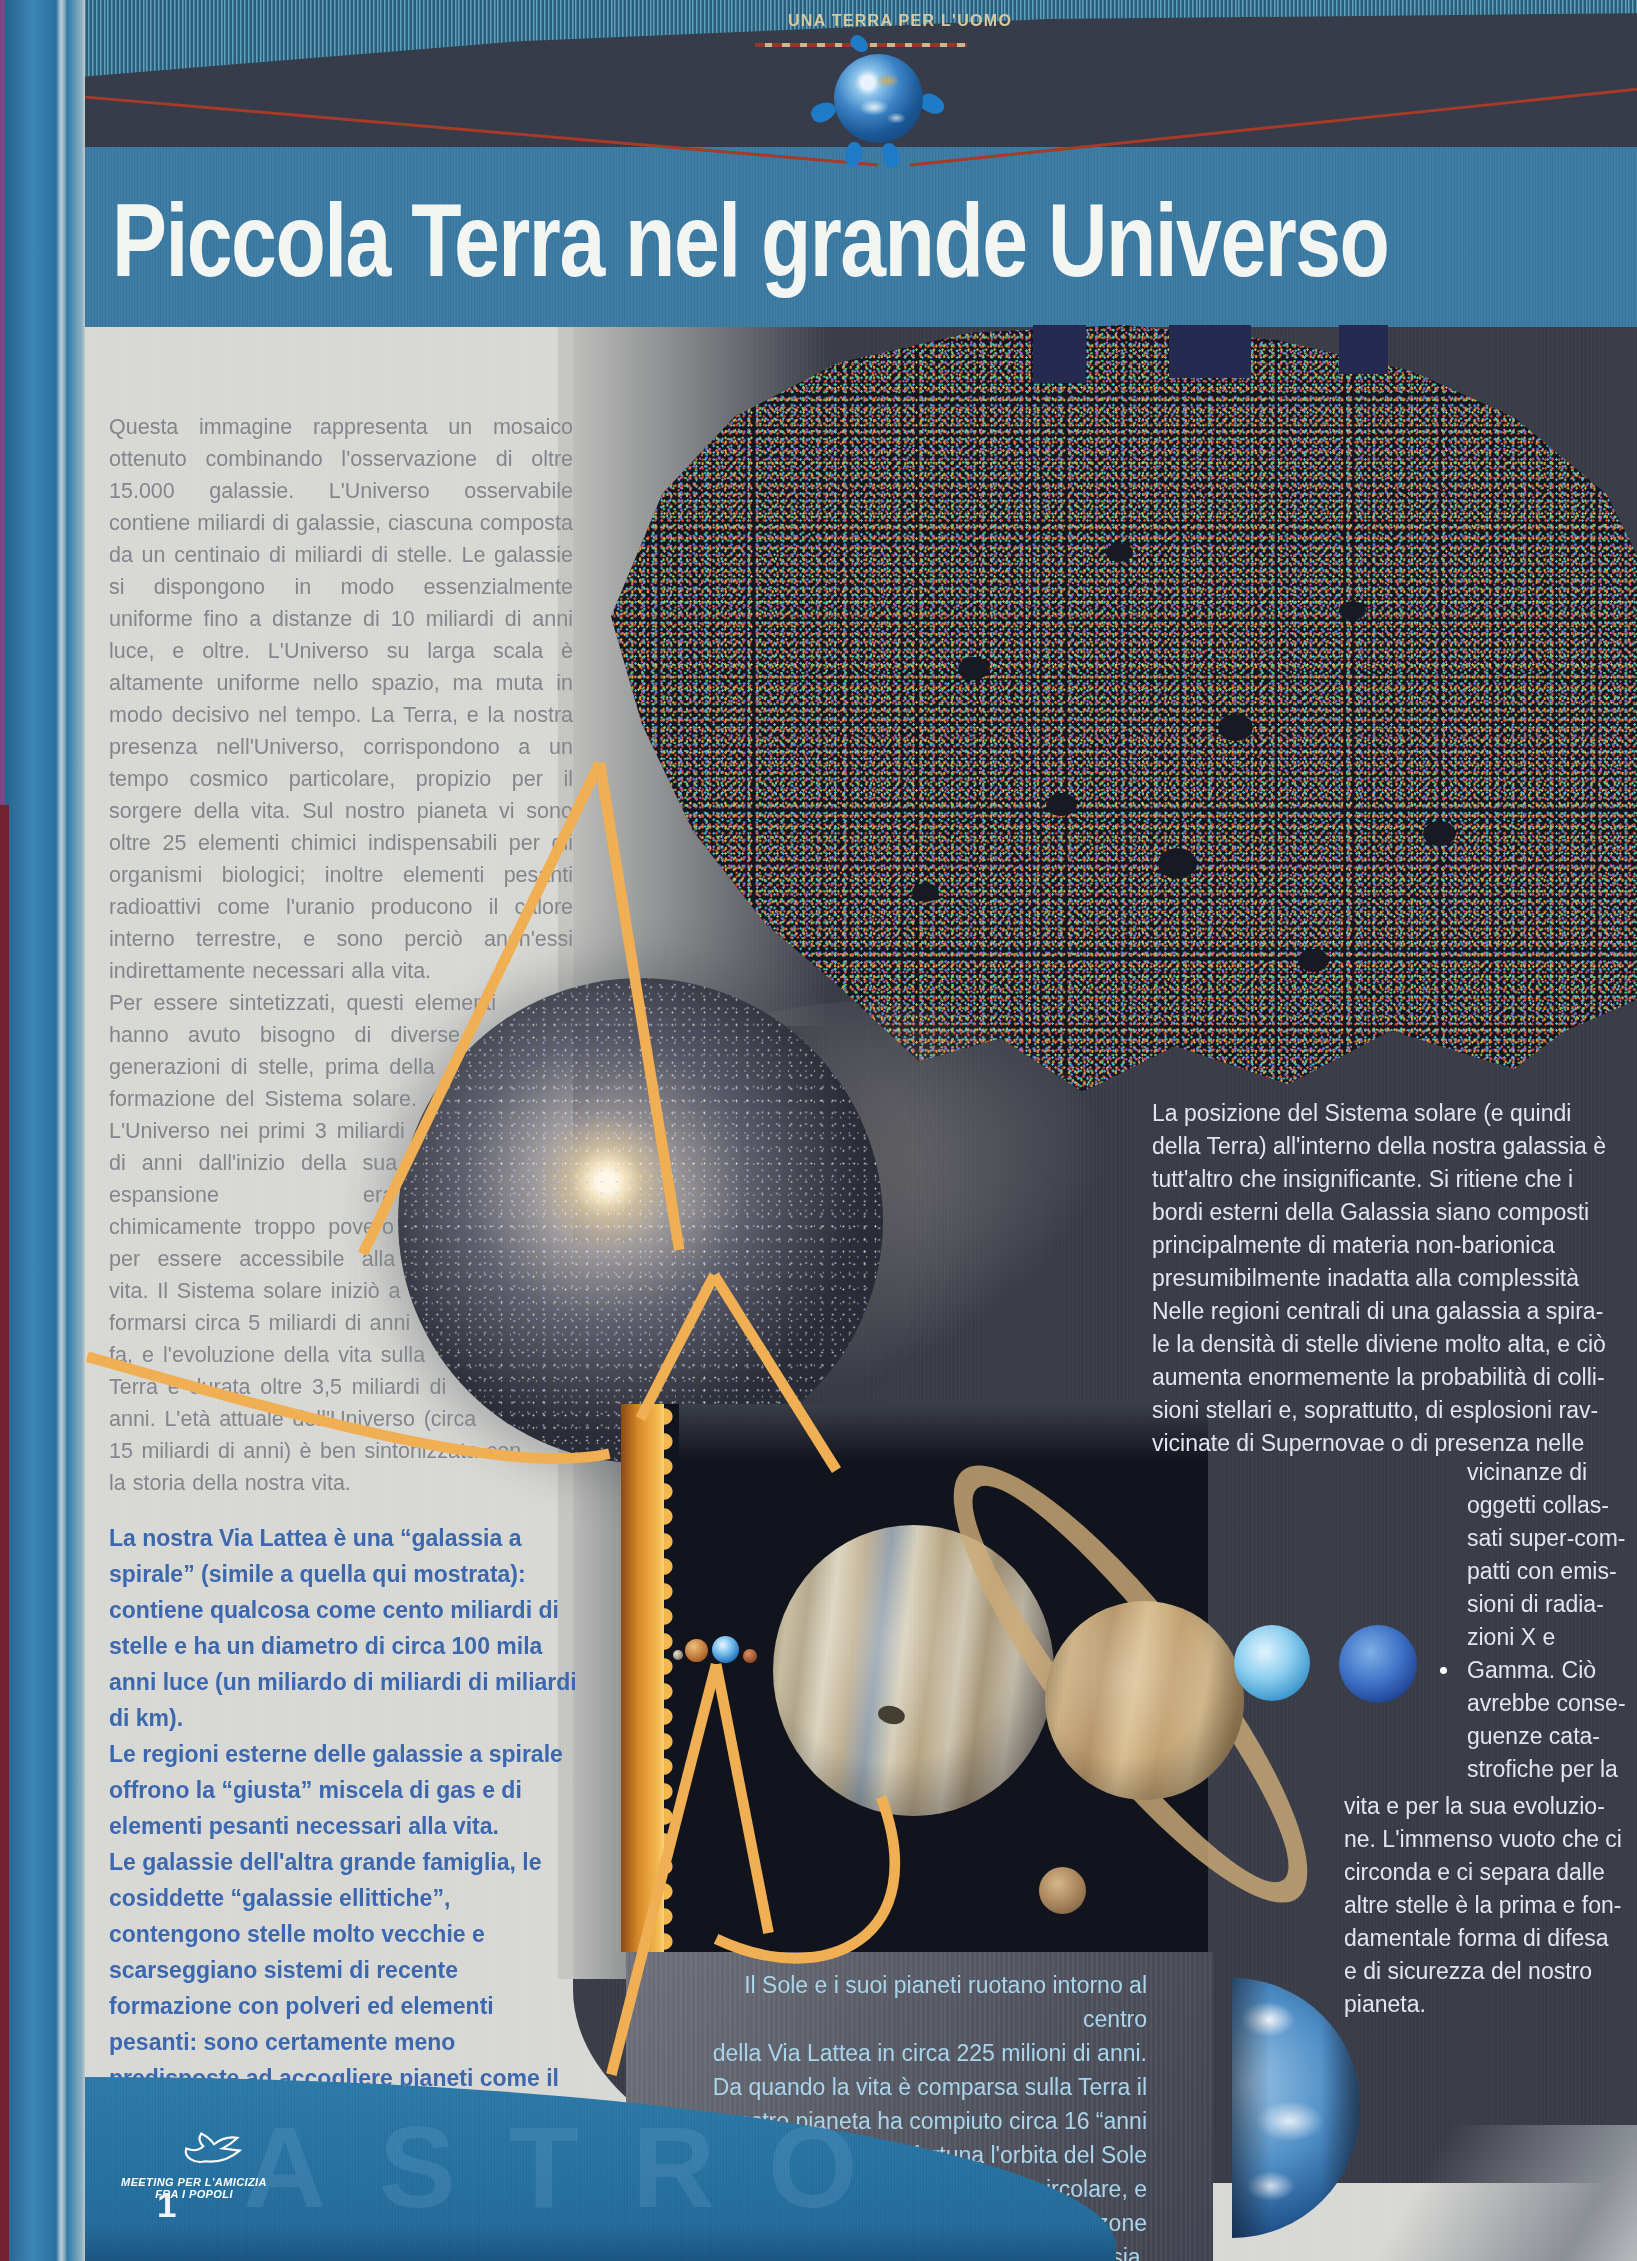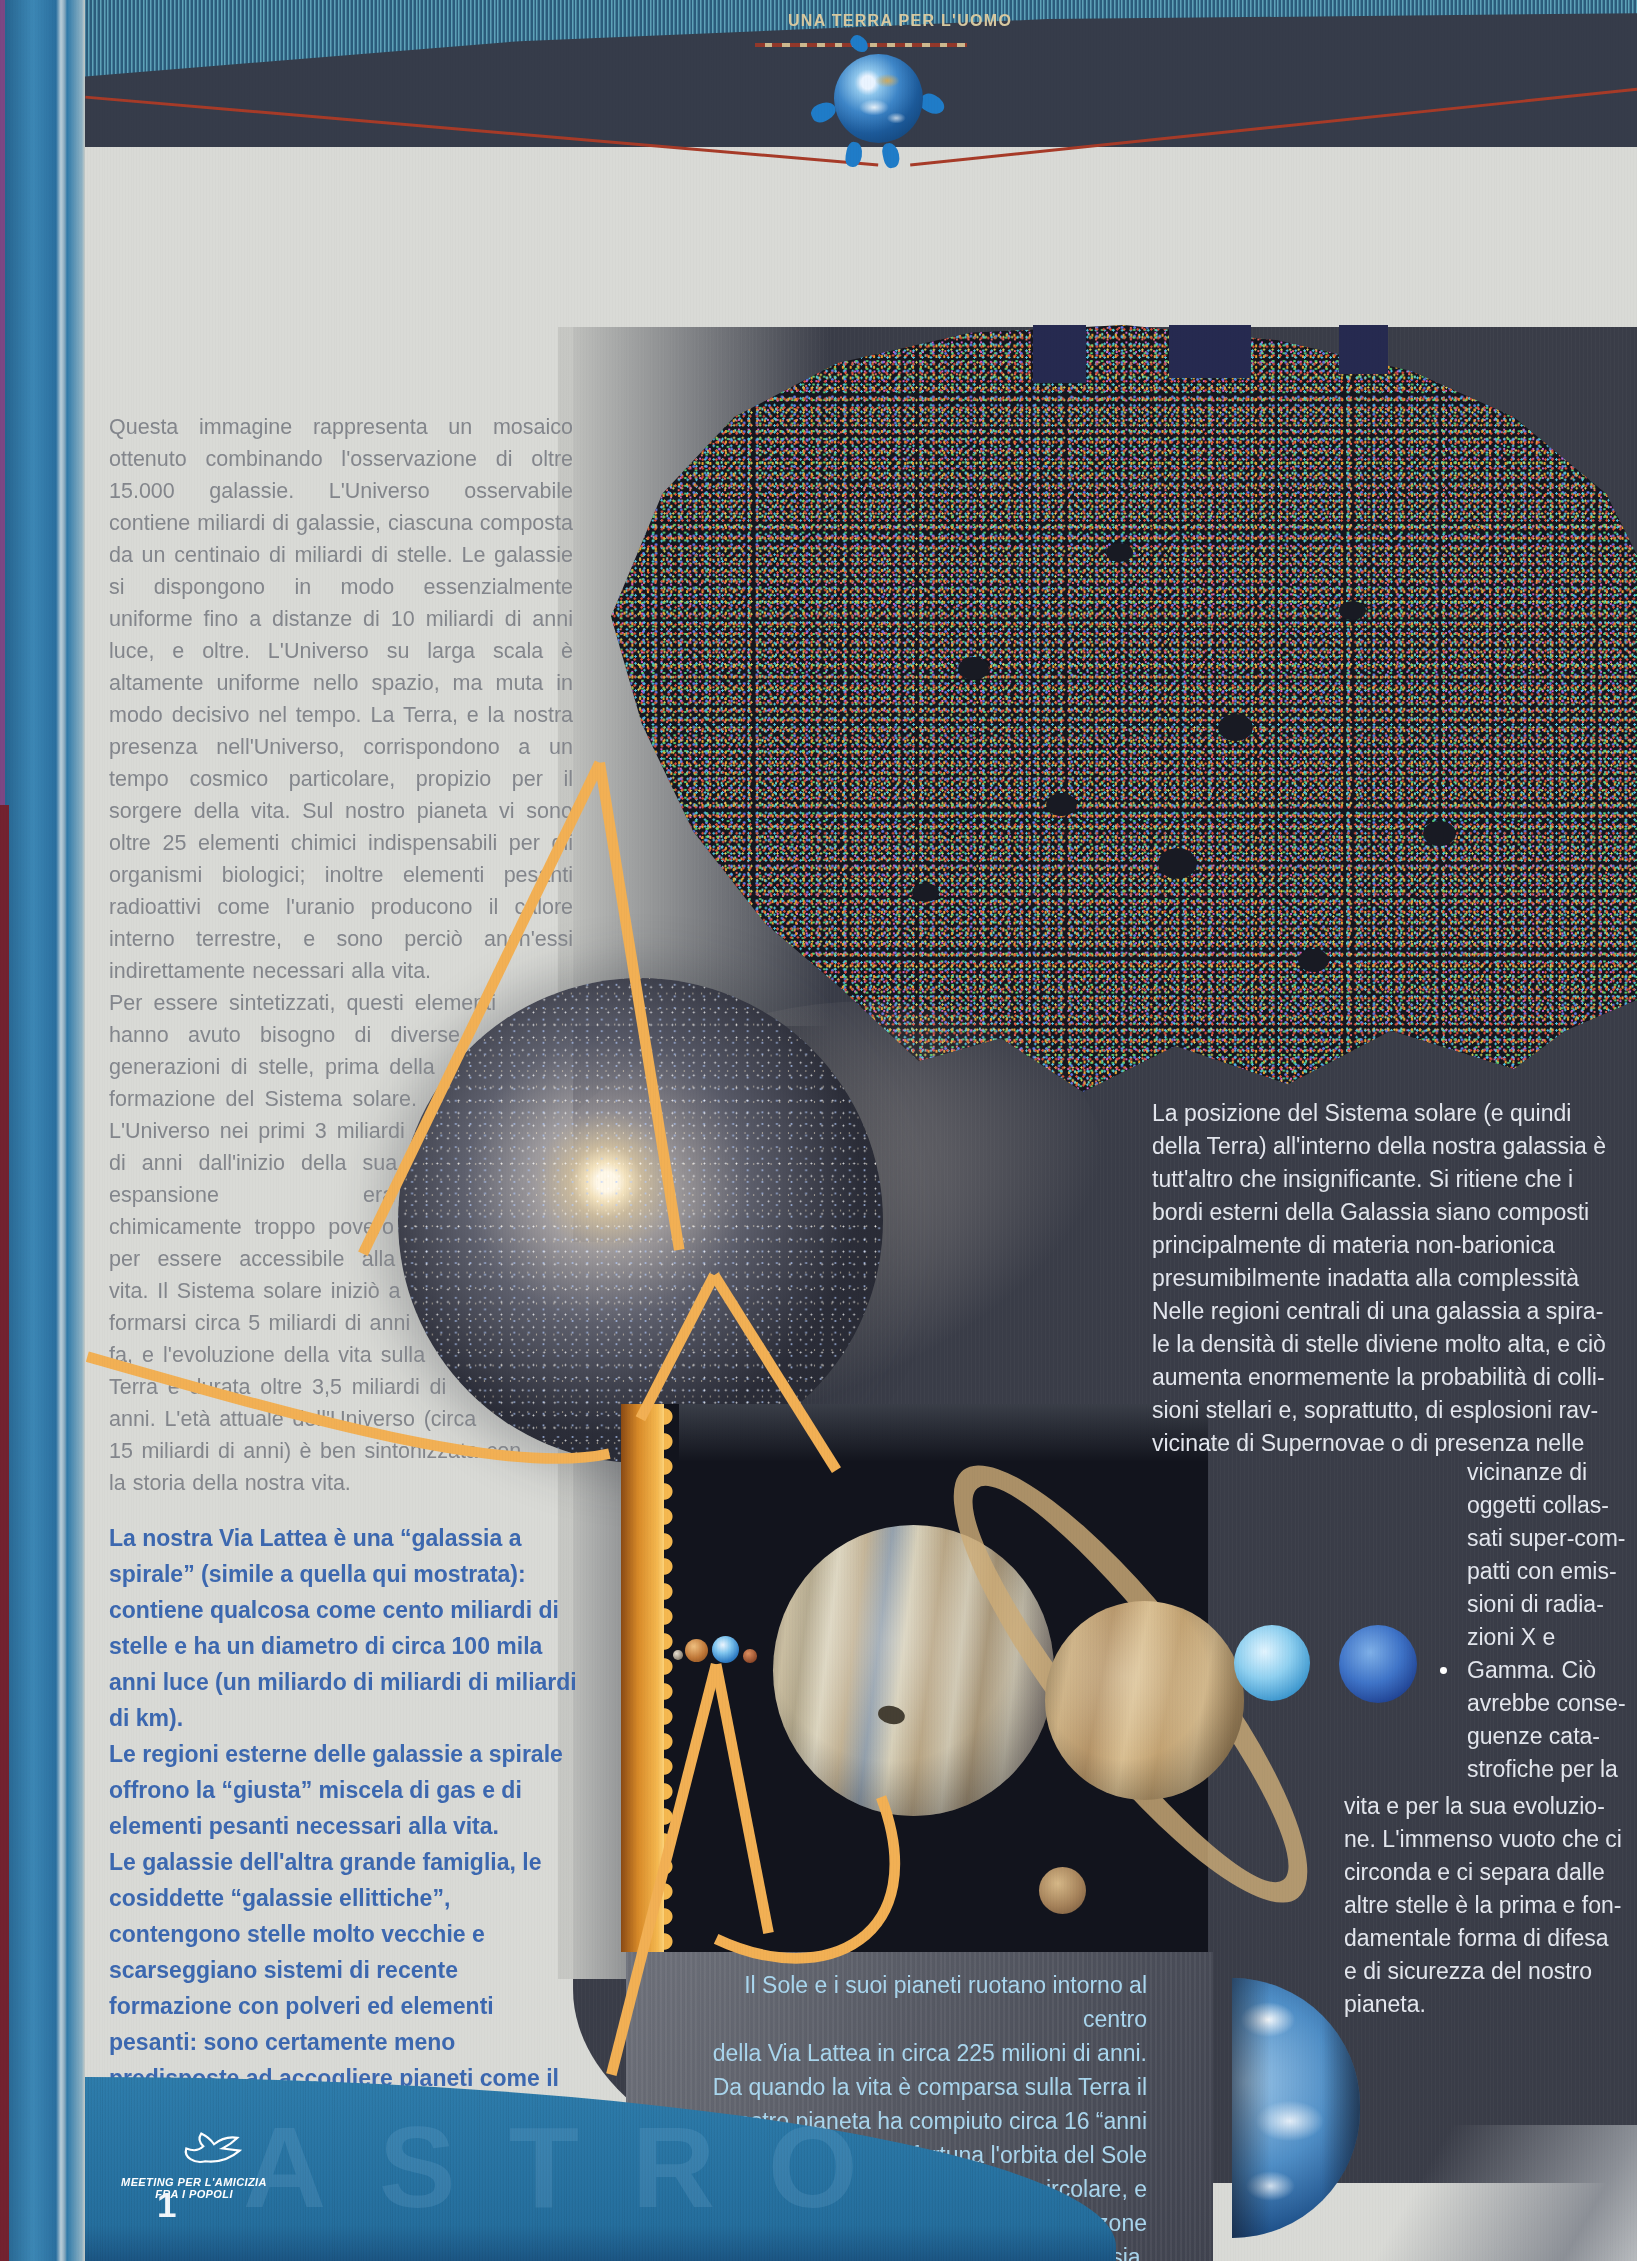--- a/index.html
+++ b/index.html
@@ -194,20 +194,23 @@
 </head>
 <body>
 
 <div class="page">
 
   <div class="abs header-dark"></div>
   <div class="abs halftone"></div>
   <div class="abs kicker">UNA TERRA PER L'UOMO</div>
   <div class="abs kicker-rule"></div>
 
+  <div class="abs title-band">
+    <div class="title-text">Piccola Terra nel grande Universo</div>
+  </div>
 
   <div class="abs dome"></div>
   <div class="abs fade-top"></div>
   <div class="abs fade-mid"></div>
 
   <div class="abs mosaic"></div>
   <div class="abs notch" style="left:1033px;top:325px;width:53px;height:58px;"></div>
   <div class="abs notch" style="left:1169px;top:325px;width:82px;height:53px;"></div>
   <div class="abs notch" style="left:1339px;top:325px;width:49px;height:49px;"></div>
   <div class="abs hole" style="left:1106px;top:543px;"></div>

